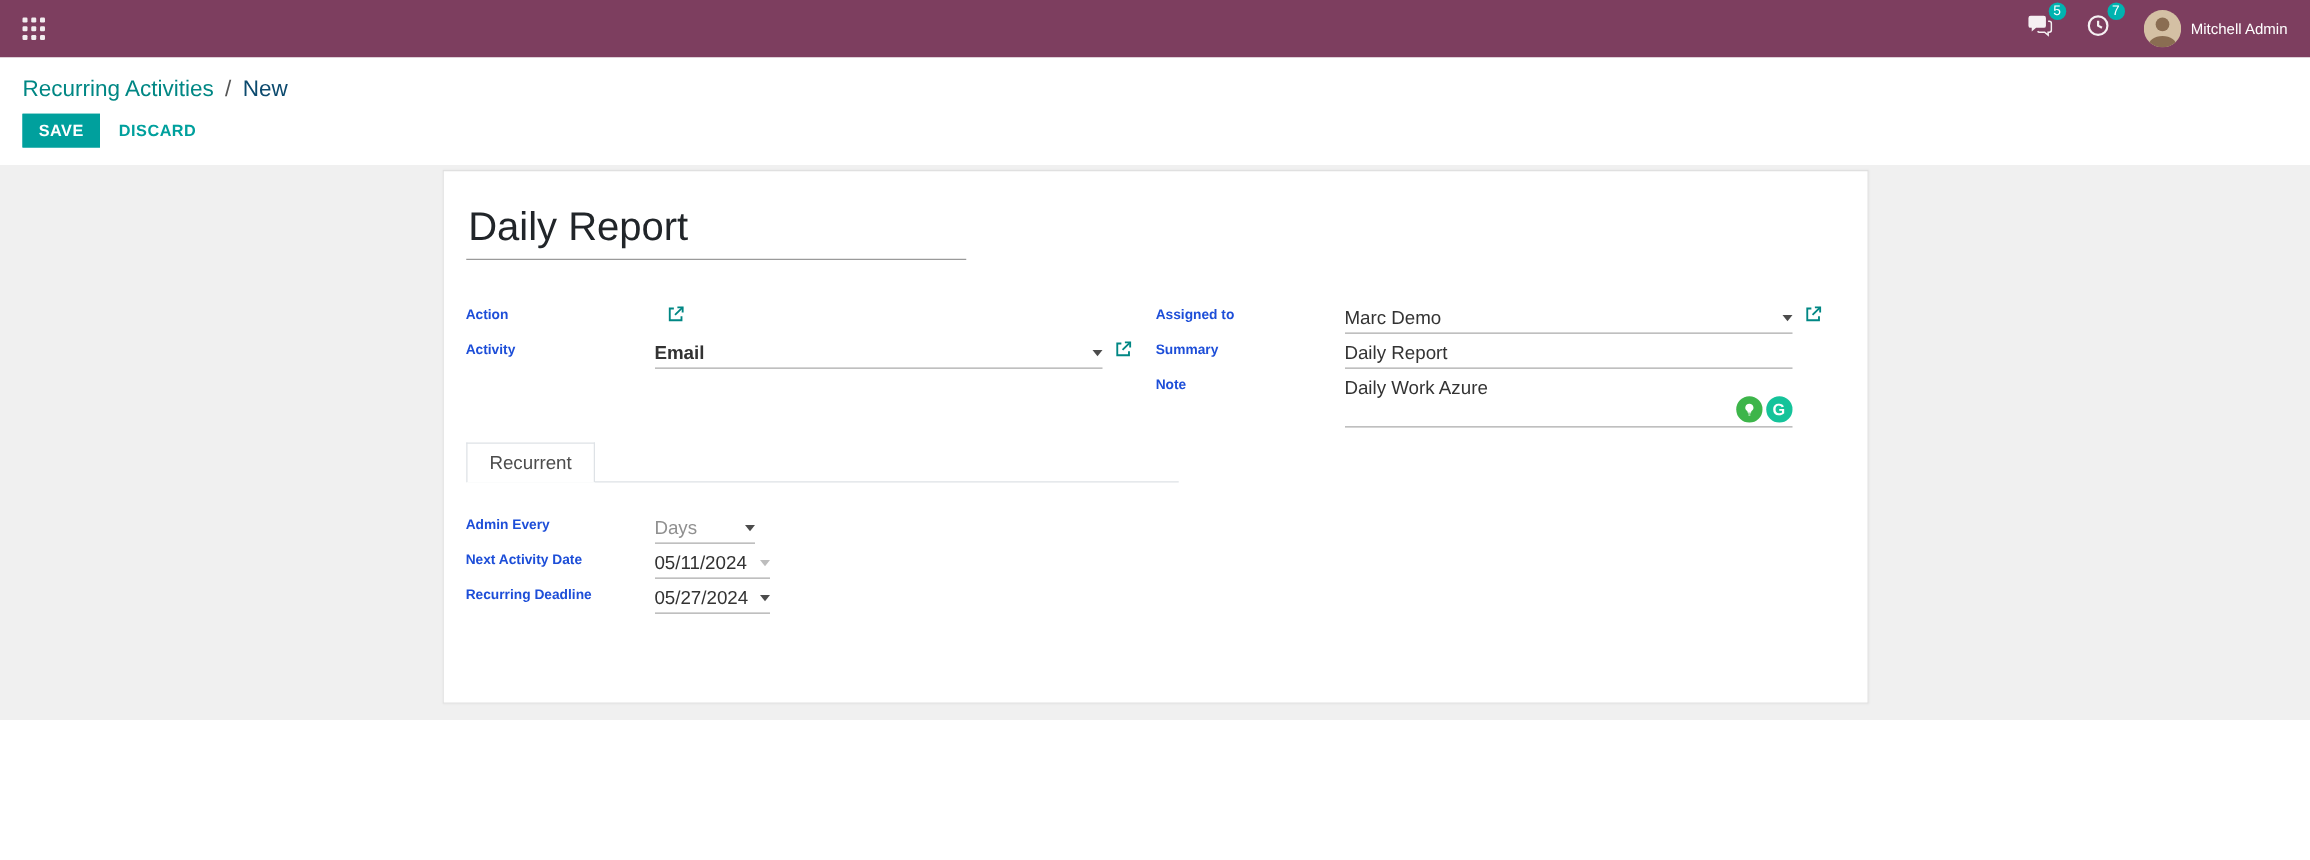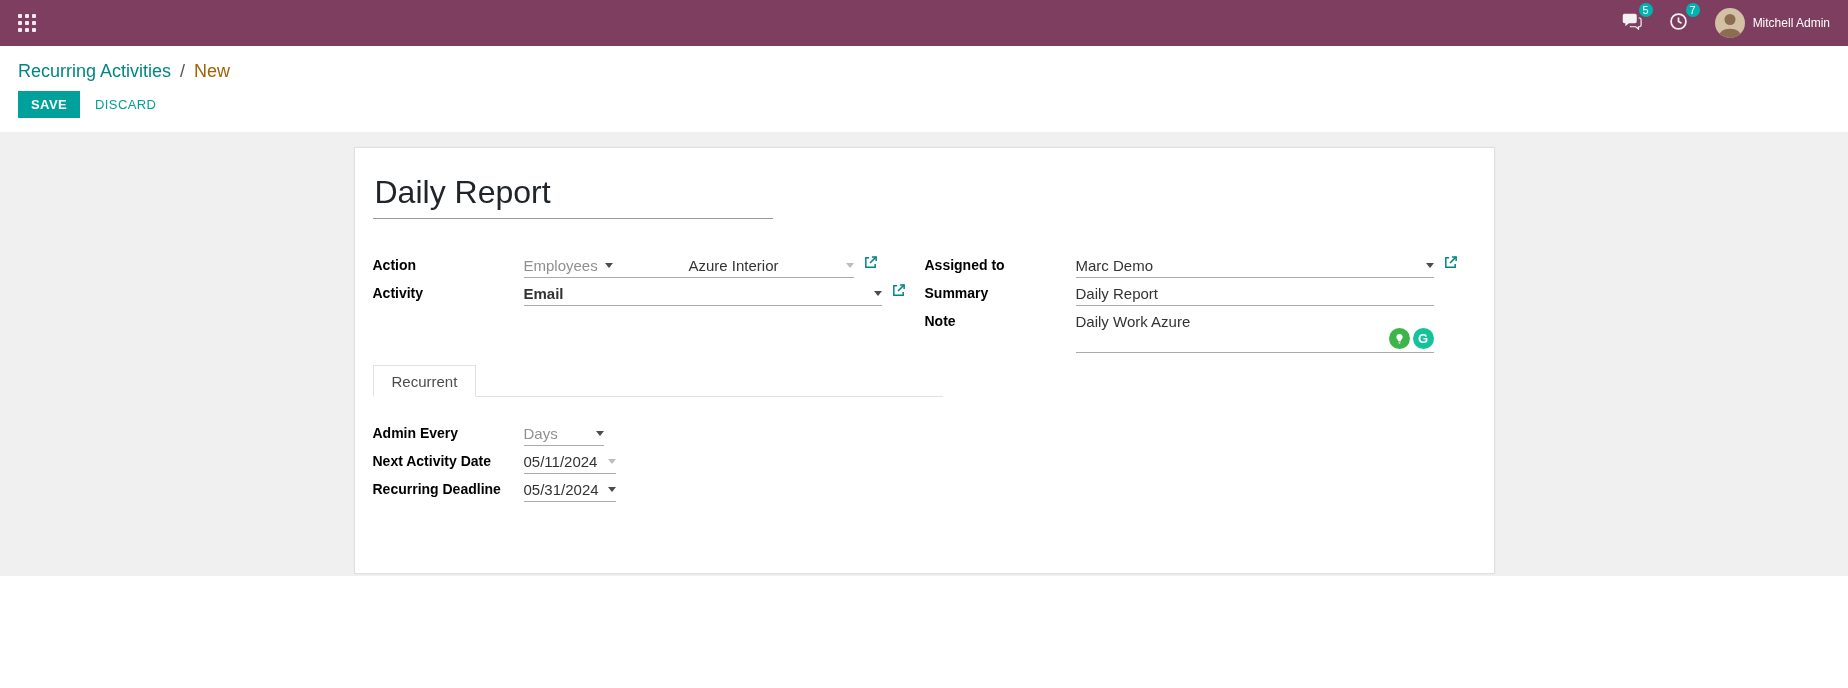--- a/index.html
+++ b/index.html
@@ -30,48 +30,48 @@
     background:var(--badge,#00b3b0);color:#fff;
     font-size:11px;line-height:14px;padding:0 4px;border-radius:8px;min-width:14px;text-align:center;
   }
   .user-menu{display:flex;align-items:center;gap:8px;cursor:pointer;font-size:12px;color:#fff;}
   .avatar{width:30px;height:30px;border-radius:50%;overflow:hidden;display:block;flex:0 0 30px;}
   
   .control-panel{height:86px;background:#fff;padding:14px 18px 0;}
   .breadcrumb{font-size:18px;line-height:22px;}
   .breadcrumb a{color:var(--link,#008784);text-decoration:none;cursor:pointer;}
   .breadcrumb .sep{color:#555;margin:0 4px;}
-  .breadcrumb .current{color:#a16207;}
+  .breadcrumb .current{color:#0c4a6e;}
   .cp-buttons{margin-top:9px;display:flex;align-items:center;gap:4px;}
   .btn-primary{
     background:var(--primary,#00a09d);border:1px solid var(--primary,#00a09d);
     color:#fff;font-size:13px;font-weight:bold;letter-spacing:.4px;
     padding:5px 12px;border-radius:0;cursor:pointer;font-family:inherit;
   }
   .btn-link{
     background:transparent;border:1px solid transparent;
-    color:var(--primary,#00a09d);font-size:13px;font-weight:normal;letter-spacing:.4px;
+    color:var(--primary,#00a09d);font-size:13px;font-weight:bold;letter-spacing:.4px;
     padding:5px 10px;cursor:pointer;font-family:inherit;
   }
   
-  .content{background:#f0f0f0;height:444px;padding-top:15px;}
+  .content{background:#f0f0f0;height:444px;padding-top:4px;}
   .sheet{
     width:1141px;height:427px;margin:0 auto;background:#fff;
     border:1px solid #e0e0e0;box-shadow:0 0 2px rgba(0,0,0,.05);
     padding:26px 18px 20px;
   }
   .record-title{
     font-size:32px;font-weight:400;color:#212529;
     margin:0 0 36px;width:400px;padding:0 2px 7px;
     border-bottom:1px solid #9a9a9a;cursor:text;white-space:nowrap;
   }
   .field-grid{display:grid;grid-template-columns:552px 1fr;}
   .field-row{display:flex;align-items:flex-start;min-height:28px;font-size:15px;}
   .field-row > label{
-    flex:0 0 151px;font-weight:bold;color:#000000;padding-top:2px;font-size:14px;
+    flex:0 0 151px;font-weight:bold;color:#1d4ed8;padding-top:2px;font-size:11px;
   }
   .control{display:flex;align-items:center;position:relative;}
   .underline{border-bottom:1px solid #ababab;}
   .sel{display:flex;align-items:center;cursor:pointer;padding-top:2px;padding-bottom:3px;}
   .muted{color:#8f8f8f;}
   .grow{flex:1;}
   .caret{
     width:0;height:0;display:inline-block;margin-left:7px;
     border-left:4px solid transparent;border-right:4px solid transparent;
     border-top:5px solid #4c4c4c;
@@ -162,31 +162,20 @@
 <div class="content">
   <div class="sheet">
 
     <h1 class="record-title">Daily Report</h1>
 
     <div class="field-grid">
 
       <div>
         <div class="field-row">
           <label>Action</label>
-          <div class="control action-control underline">
-            <div class="sel">
-              <span class="muted">Employees</span>
-              <span class="caret"></span>
-            </div>
-            <div class="sel">
-              <span>Azure Interior</span>
-              <span class="grow"></span>
-              <span class="caret light"></span>
-            </div>
-          </div>
           <span class="ext-link">
             <svg width="15" height="15" viewBox="0 0 16 16" fill="none" stroke="#008784" stroke-width="1.6">
               <path d="M6.5 3H3v10h10V9.5"></path>
                 <path d="M9.5 2H14v4.5"></path>
                 <path d="M14 2 7.5 8.5"></path>
             </svg>
           </span>
         </div>
 
         <div class="field-row">
@@ -265,20 +254,20 @@
         <label>Next Activity Date</label>
         <div class="control date-field underline sel">
           <span>05/11/2024</span>
           <span class="caret light"></span>
         </div>
       </div>
 
       <div class="field-row">
         <label>Recurring Deadline</label>
         <div class="control date-field underline sel">
-          <span>05/31/2024</span>
+          <span>05/27/2024</span>
           <span class="caret"></span>
         </div>
       </div>
     </div>
 
   </div>
 </div>
 
 </body></html>

